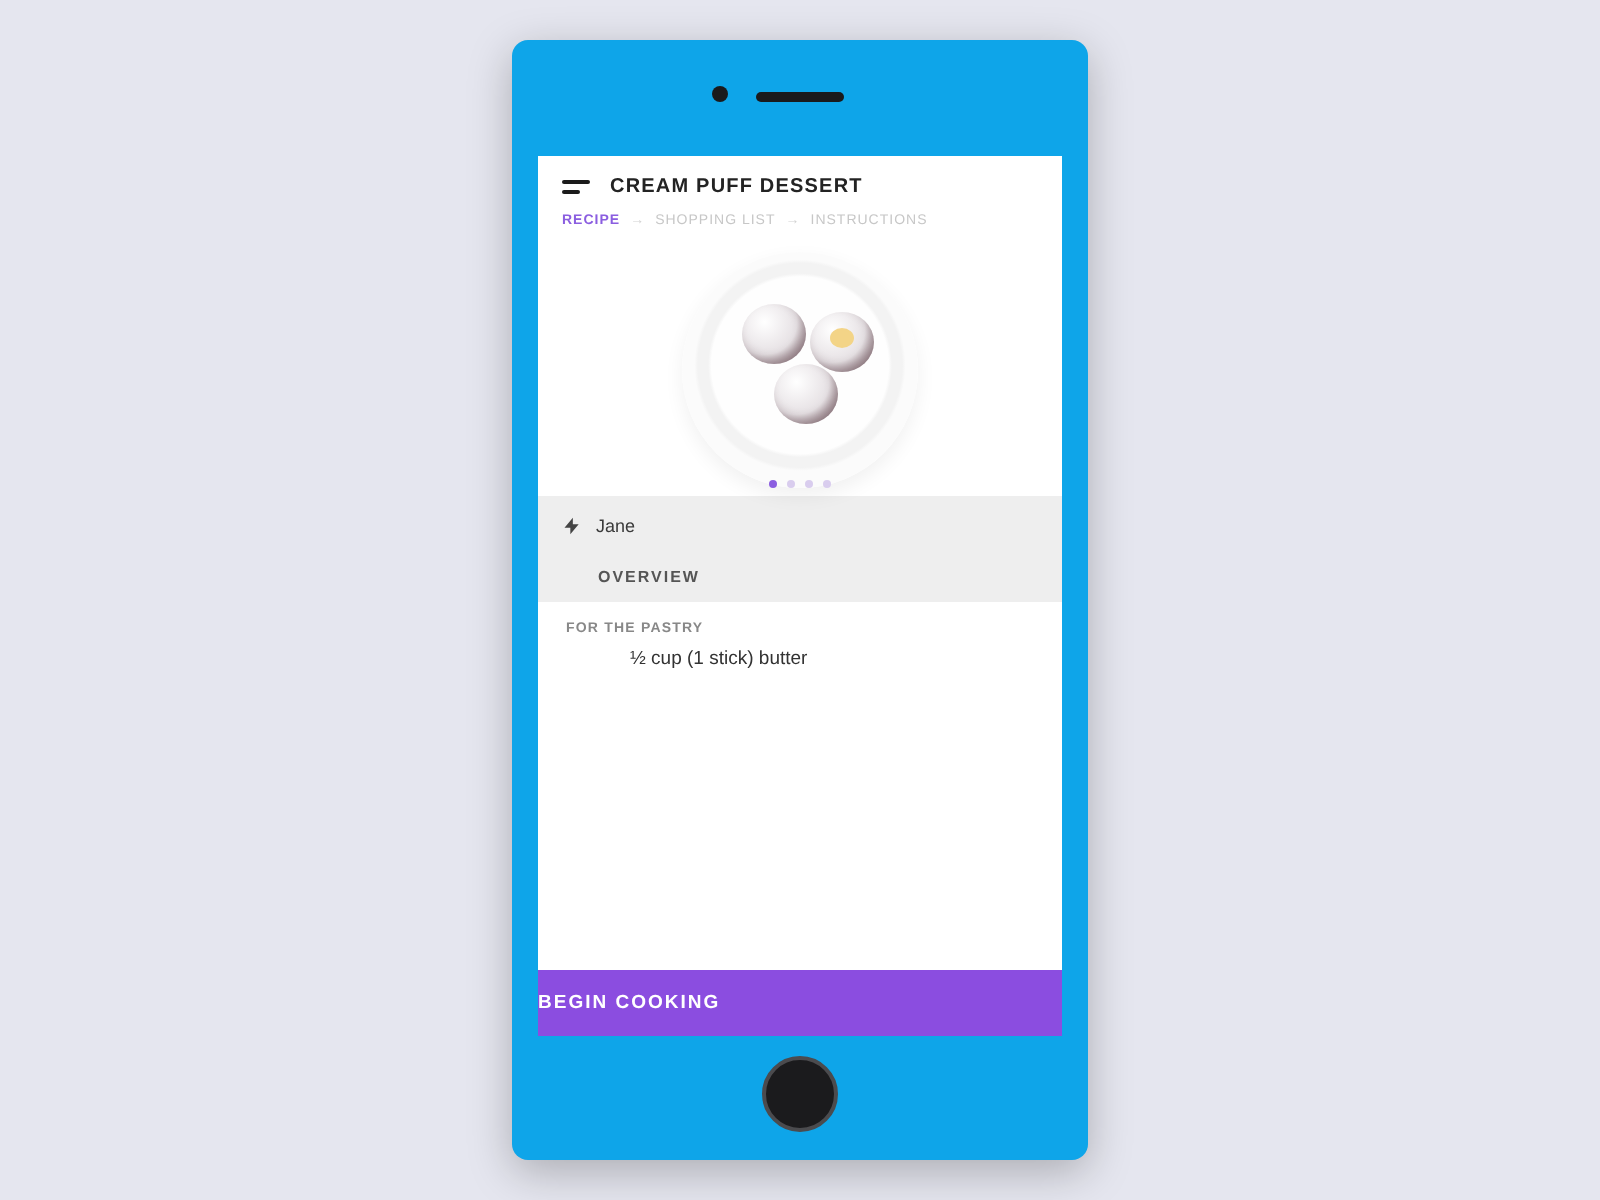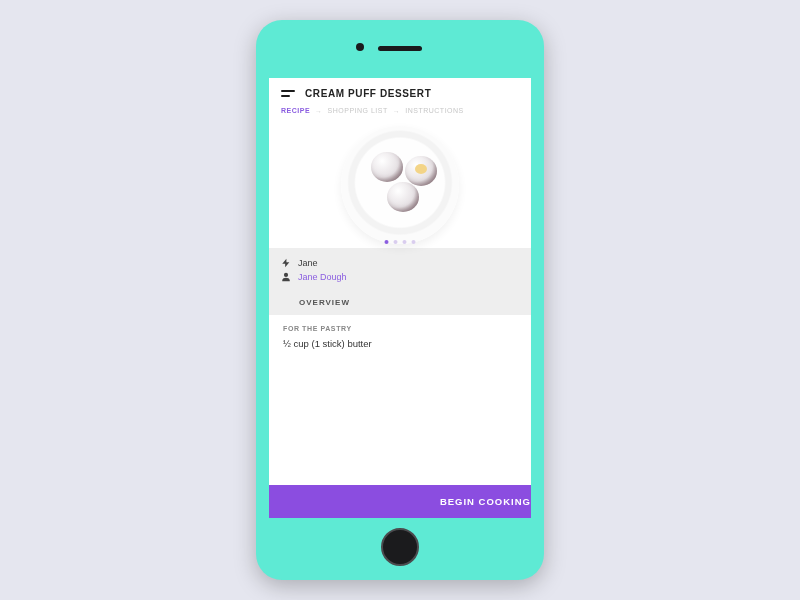--- a/index.html
+++ b/index.html
@@ -7,22 +7,22 @@
   body {
     background: #e5e6ef;
     font-family: "Helvetica Neue", Arial, sans-serif;
     display: flex;
     align-items: center;
     justify-content: center;
   }
   .phone {
     width: 288px;
     height: 560px;
-    background: #5eead4;
-    border-radius: 26px;
+    background: #0ea5e9;
+    border-radius: 8px;
     padding: 58px 13px 62px 13px;
     position: relative;
     box-shadow: 0 6px 22px rgba(0,0,0,.25);
   }
   .phone::before {
     content: "";
     position: absolute;
     top: 26px; left: 50%;
     transform: translateX(-50%);
     width: 44px; height: 5px;
@@ -122,26 +122,26 @@
   }
 
   .ingredients {
     background:#fff;
     padding:10px 14px 0 14px;
     font-size:9px; color:#444;
     flex:1;
   }
   .ing-head { font-size:7.5px; color:#8b5ee0; letter-spacing:.8px; font-weight:600; margin-bottom:5px; }
   .ing-sub  { font-size:7px; color:#888; letter-spacing:.6px; font-weight:600; margin-bottom:6px; }
-  .ing-item { font-size:9.5px; color:#333; margin-bottom:6px; }
+  .ing-item { font-size:9.5px; color:#333; margin-bottom:6px;margin-left:32px; }
 
   .cta {
     position:absolute; left:0; right:0; bottom:0;
     background:#8b4de0;
-    color:#fff; text-align:right;
+    color:#fff; text-align:left;
     padding:11px 0;
     font-size:9.5px; font-weight:700; letter-spacing:1px;
   }
 </style>
 </head>
 <body>
 
 <div class="phone">
   <div class="screen">
 
@@ -176,26 +176,20 @@
       </div>
     </div>
 
     <div class="meta">
       <div class="meta-row">
         <svg class="mi" viewBox="0 0 24 24">
             <path d="M13 2L3 14h7v8l10-12h-7z"></path>
           </svg>
         <span>Jane</span>
       </div>
-      <div class="meta-row">
-        <svg class="mi" viewBox="0 0 24 24">
-            <path d="M12 12a5 5 0 100-10 5 5 0 000 10zm0 2c-4 0-9 2-9 6v2h18v-2c0-4-5-6-9-6z"></path>
-          </svg>
-        <span class="author">Jane Dough</span>
-      </div>
       <div class="overview">OVERVIEW</div>
     </div>
 
     <div class="ingredients">
       <div class="ing-sub">FOR THE PASTRY</div>
       <div class="ing-item">½ cup (1 stick) butter</div>
     </div>
 
     <div class="cta">BEGIN COOKING</div>
 

